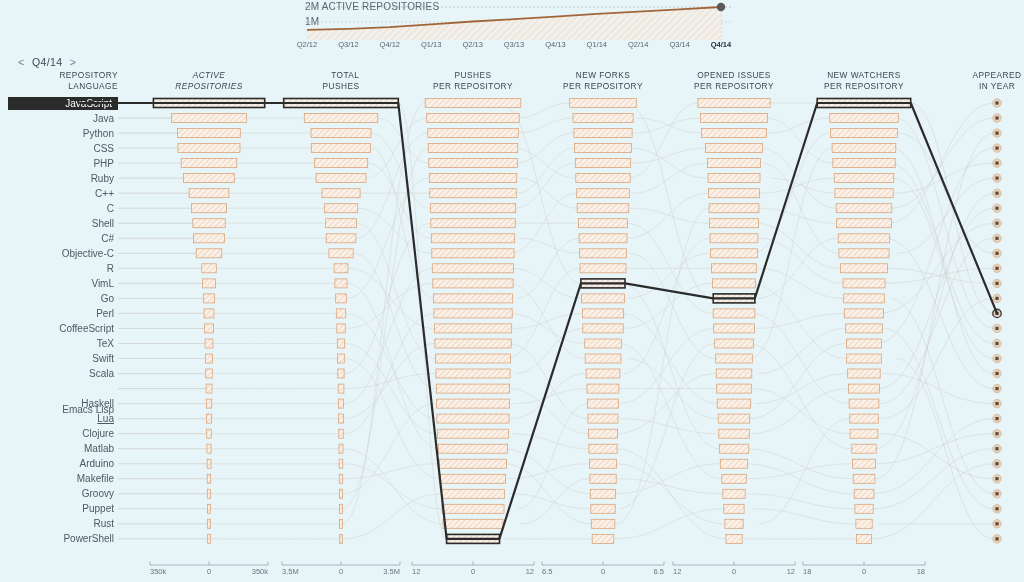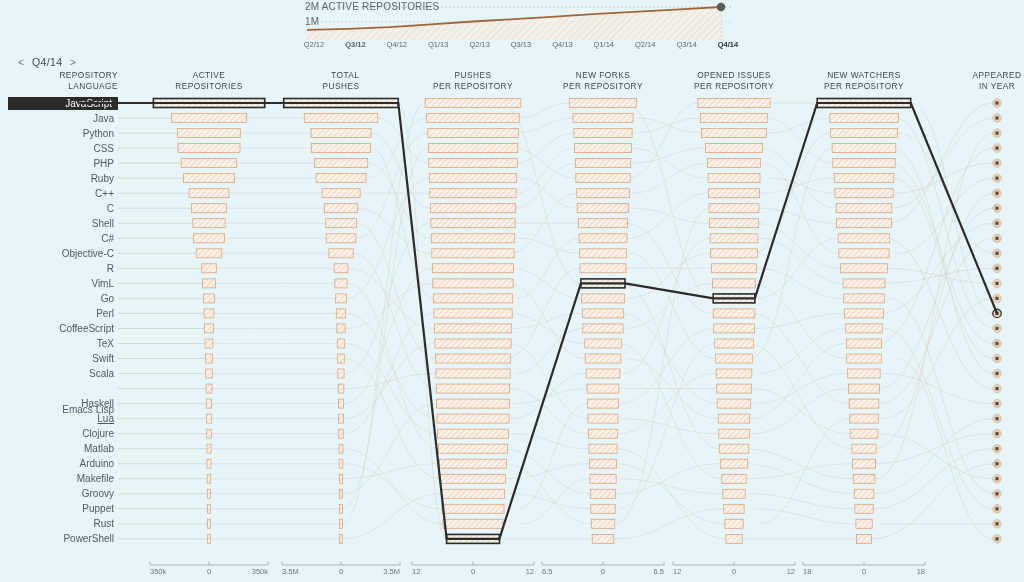--- a/index.html
+++ b/index.html
@@ -11,21 +11,21 @@
     position:relative;
   }
   #root{position:absolute;inset:0;}
 
   
   #timeline{position:absolute;left:303px;top:0;width:430px;height:52px;}
   #timeline svg{position:absolute;left:0;top:0;}
   .tl-label{position:absolute;font-size:10px;letter-spacing:.2px;color:#5b6670;white-space:nowrap;}
   #tl-2m{left:2px;top:1px;}
   #tl-1m{left:2px;top:16px;}
-  .tl-ticks{position:absolute;left:7px;top:40px;width:430px;height:12px;text-align:center;}
+  .tl-ticks{position:absolute;left:0;top:40px;width:430px;height:12px;text-align:center;}
   .tl-tick{position:absolute;font-size:7.5px;color:#5b6670;transform:translateX(-50%);white-space:nowrap;}
   .tl-tick.cur{font-weight:bold;color:#23303a;}
 
   
   #period-nav{position:absolute;left:14px;top:56px;width:112px;text-align:left;
      font-size:10.5px;color:#3d4852;letter-spacing:.4px;}
   #period-nav .arrow{color:#6b7f8c;cursor:pointer;padding:0 4px;}
   #period-nav .val{font-size:10.5px;}
 
   
@@ -68,21 +68,21 @@
       <line x1="2" y1="22" x2="428" y2="22" stroke="#cdc8c2" stroke-width="0.7" stroke-dasharray="2,2"></line>
       <line x1="418" y1="7" x2="418" y2="40" stroke="#bdb8b2" stroke-width="0.8" stroke-dasharray="2,2"></line>
       <path id="tl-area" fill="url(#tlhatch)" stroke="none" d="M4.0,29.8 L45.4,28.8 L86.8,27.1 L128.2,24.3 L169.6,21.5 L211.0,19.2 L252.4,16.6 L293.8,13.9 L335.2,11.6 L376.6,9.3 L418.0,7.0 L418,40 L4,40 Z"></path>
       <path id="tl-line" fill="none" stroke="#a0663a" stroke-width="1.8" d="M4.0,29.8 L45.4,28.8 L86.8,27.1 L128.2,24.3 L169.6,21.5 L211.0,19.2 L252.4,16.6 L293.8,13.9 L335.2,11.6 L376.6,9.3 L418.0,7.0"></path>
       <circle id="tl-dot" r="4.2" fill="#5a5a5a" cx="418" cy="7"></circle>
     </svg>
     <div class="tl-label" id="tl-2m">2M ACTIVE REPOSITORIES</div>
     <div class="tl-label" id="tl-1m">1M</div>
     <div class="tl-ticks" id="tl-ticks">
         <div class="tl-tick" style="left: 4px;">Q2/12</div>
-        <div class="tl-tick" style="left: 45.4px; font-weight: bold;">Q3/12</div>
+        <div class="tl-tick" style="left: 45.4px;">Q3/12</div>
         <div class="tl-tick" style="left: 86.8px;">Q4/12</div>
         <div class="tl-tick" style="left: 128.2px;">Q1/13</div>
         <div class="tl-tick" style="left: 169.6px;">Q2/13</div>
         <div class="tl-tick" style="left: 211px;">Q3/13</div>
         <div class="tl-tick" style="left: 252.4px;">Q4/13</div>
         <div class="tl-tick" style="left: 293.8px;">Q1/14</div>
         <div class="tl-tick" style="left: 335.2px;">Q2/14</div>
         <div class="tl-tick" style="left: 376.6px;">Q3/14</div>
         <div class="tl-tick cur" style="left: 418px;">Q4/14</div>
       </div>
@@ -92,21 +92,21 @@
     <span class="arrow">&lt;</span>
     <span class="val">Q4/14</span>
     <span class="arrow">&gt;</span>
   </div>
 
   <div id="axis-headers">
       <div id="lang-header">
         <div>REPOSITORY</div>
         <div>LANGUAGE</div>
       </div>
-      <div class="axis-header" style="left: 209px;">
+      <div class="axis-header" style="left: 209px; font-style: italic;">
         <div>ACTIVE</div>
         <div>REPOSITORIES</div>
       </div>
       <div class="axis-header" style="left: 341px; text-align: right;">
         <div>TOTAL</div>
         <div>PUSHES</div>
       </div>
       <div class="axis-header" style="left: 473px;">
         <div>PUSHES</div>
         <div>PER REPOSITORY</div>

